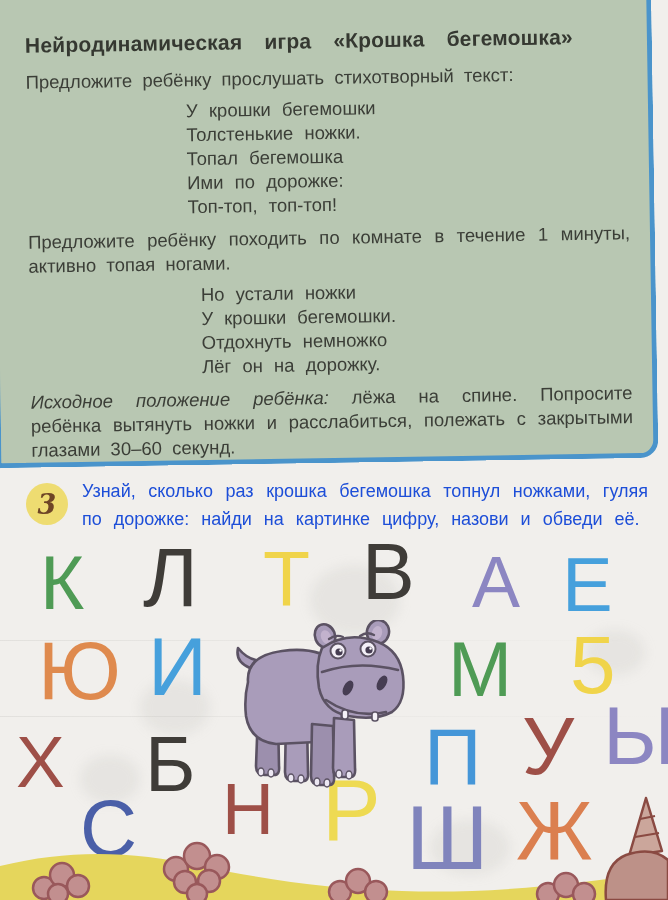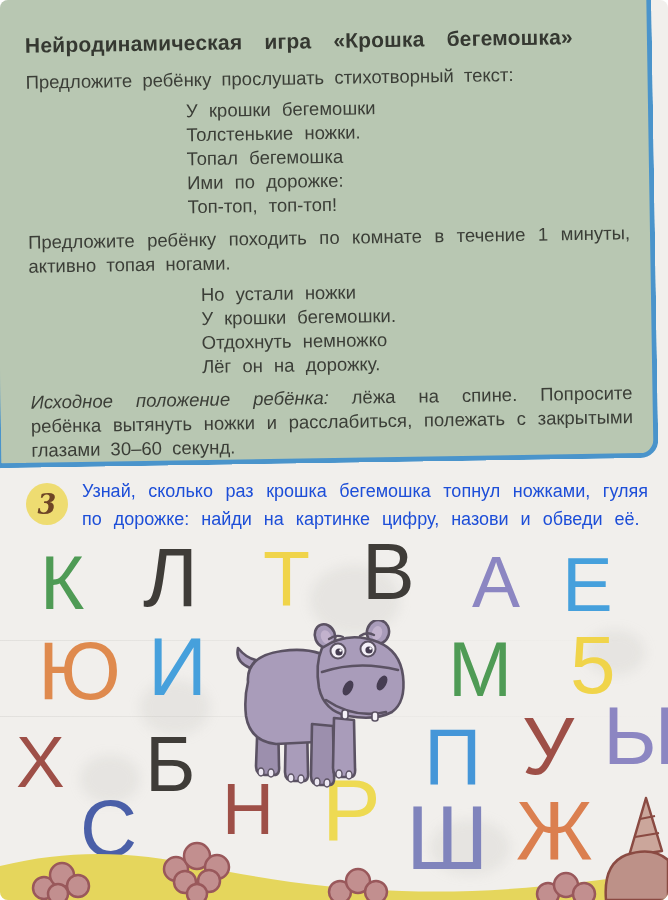--- a/index.html
+++ b/index.html
@@ -1,20 +1,19 @@
 <!DOCTYPE html>
 <html><head>
 <meta charset="utf-8">
 <style>
   html,body{margin:0;padding:0;}
   .page{
     position:relative;width:668px;height:900px;overflow:hidden;
     background:#f1efec;
     font-family:"Liberation Sans","DejaVu Sans",sans-serif;
-    border-radius:8px;
   }
   
   .blob{position:absolute;border-radius:50%;background:rgba(175,175,170,.16);filter:blur(6px);}
   .crease{position:absolute;background:linear-gradient(90deg,rgba(120,120,115,.12),rgba(120,120,115,0));height:1px;width:100%;}
 
   
   .card{
     position:absolute;left:-8px;top:-22px;width:662px;height:484px;
     box-sizing:border-box;
     border:5px solid #4a94cb;border-top:none;

